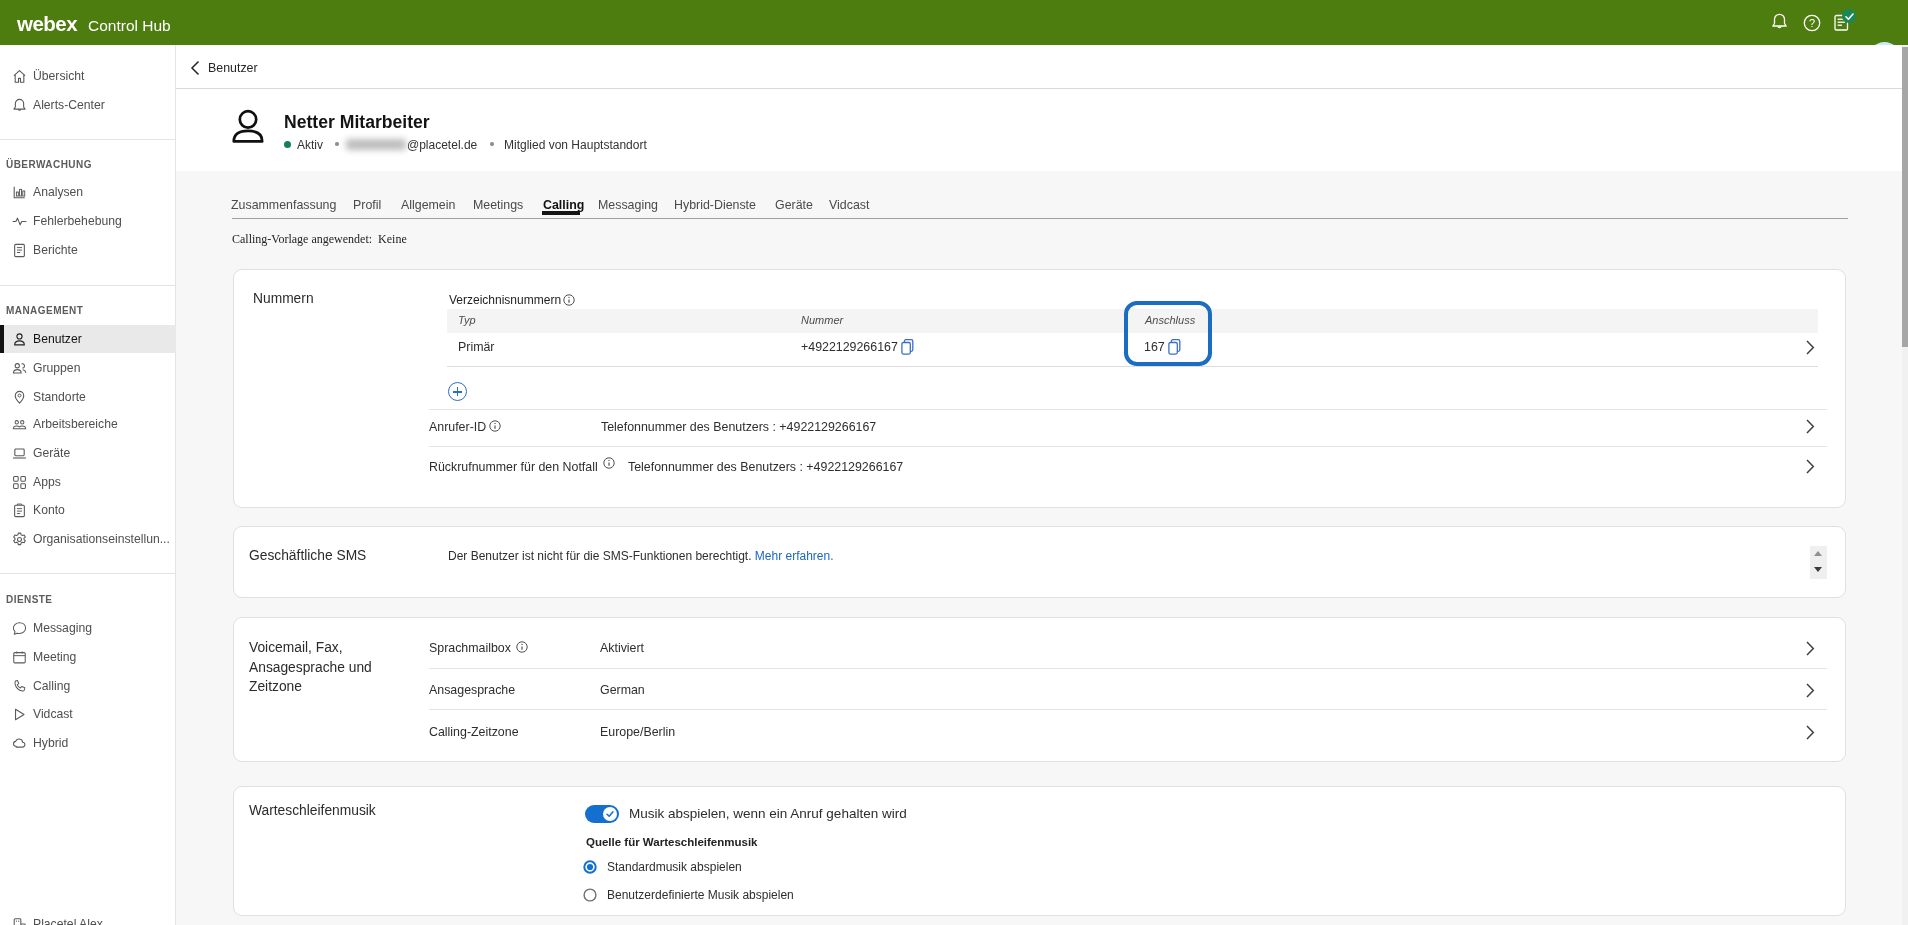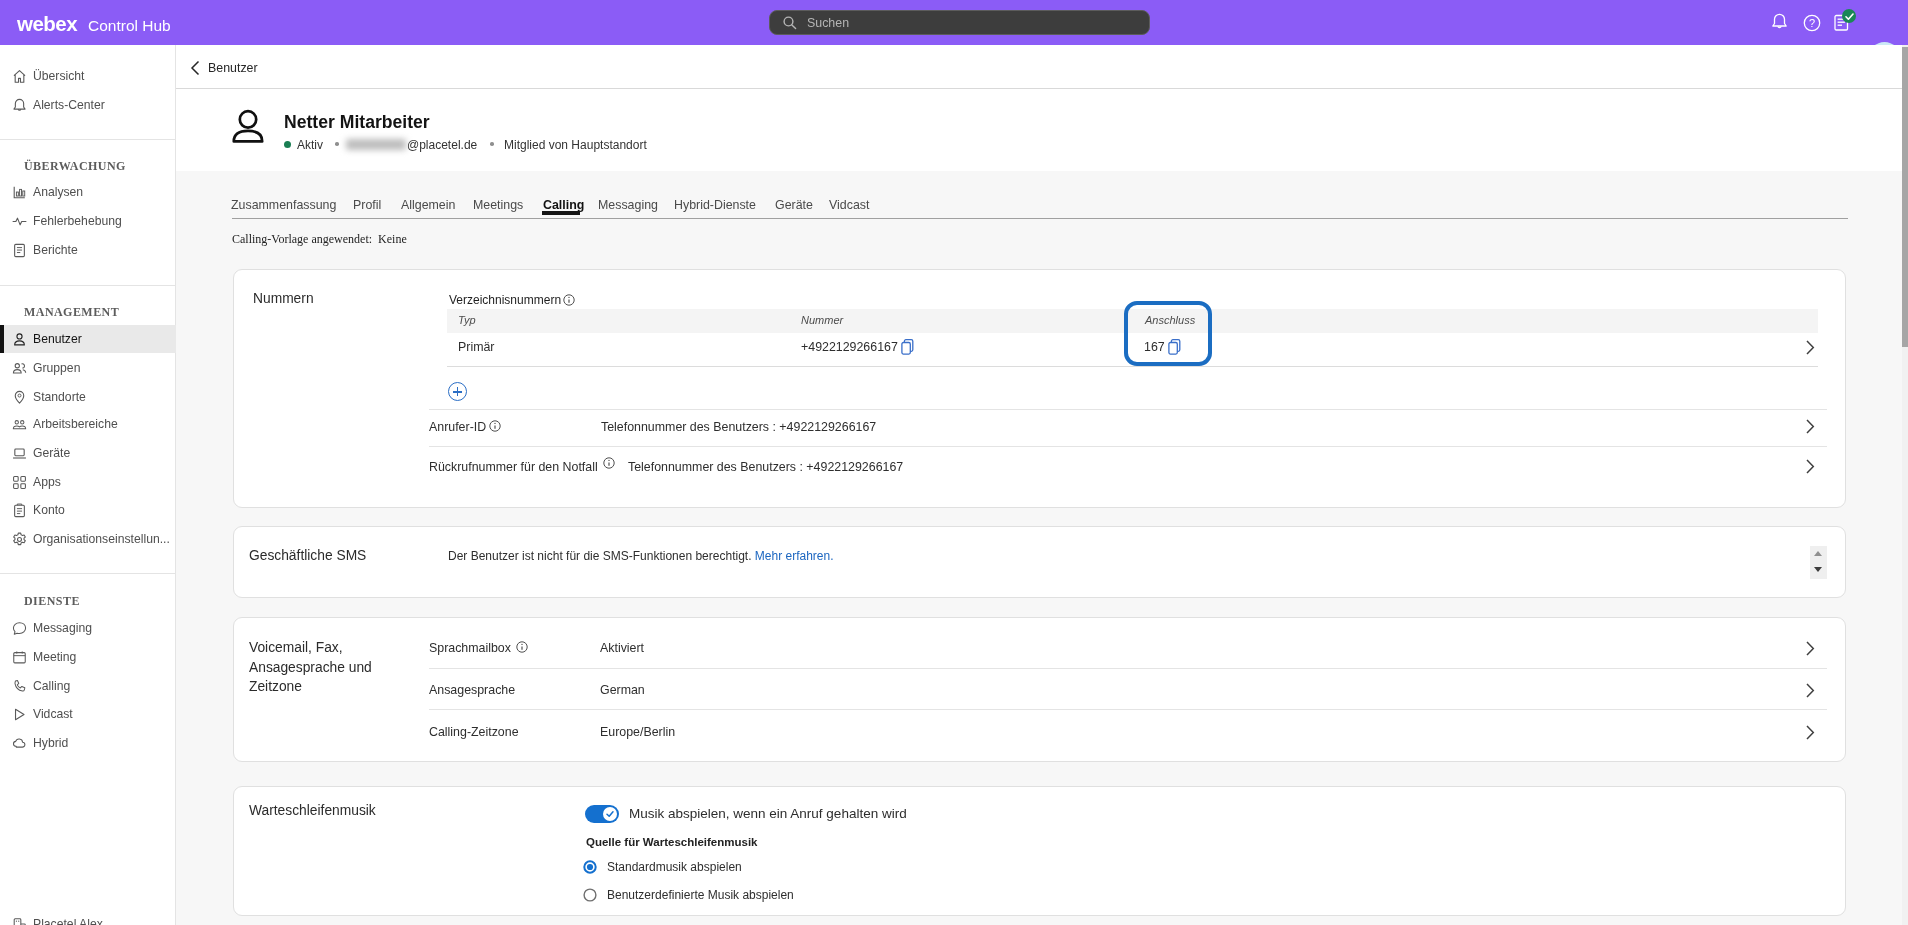--- a/index.html
+++ b/index.html
@@ -1,35 +1,35 @@
 <!DOCTYPE html>
 <html><head>
 <meta charset="utf-8">
 <style>
   * { margin:0; padding:0; box-sizing:border-box; }
   html,body { width:1908px; height:925px; overflow:hidden; }
   body { font-family:"Liberation Sans", sans-serif; background:#f7f7f7; position:relative; }
   .abs { position:absolute; }
 
   
-  #topbar { position:absolute; left:0; top:0; width:1908px; height:45px; background:#8b5cf6; }
+  #topbar { position:absolute; left:0; top:0; width:1908px; height:45px; background:#4d7c0f; }
   #logo { position:absolute; left:17px; top:14px; color:#fff; font-size:20.5px; font-weight:bold; letter-spacing:-0.5px; line-height:1; }
   #logo2 { position:absolute; left:88px; top:17.5px; color:#fff; font-size:15.5px; line-height:1; }
   #search { position:absolute; left:769px; top:10px; width:381px; height:25px; background:#3d3d3d; border:1px solid #5c5c5c; border-radius:8px; }
   #search .mag { position:absolute; left:12px; top:4px; }
   #search .ph { position:absolute; left:37px; top:5px; font-size:12.4px; color:#b5b5b5; }
 
   
   #sidebar { position:absolute; left:0; top:45px; width:176px; height:880px; background:#ffffff; border-right:1px solid #e4e4e4; }
   .nav { position:absolute; left:0; width:176px; height:28px; display:flex; align-items:center; padding-left:12px; color:#4f4f4f; font-size:12.2px; }
   .nav svg { width:15px; height:15px; }
   .nav svg { flex:0 0 auto; margin-right:6px; }
   .nav.sel { background:#e9e9e9; color:#141414; }
   .nav.sel::before { content:""; position:absolute; left:0; top:0; width:4px; height:100%; background:#121212; }
-  .sec { position:absolute; left:24px; font-size:12px; font-weight:bold; color:#5c5c5c; letter-spacing:0.45px;font-family:Liberation Serif, serif; }
+  .sec { position:absolute; left:6px; font-size:10px; font-weight:bold; color:#5c5c5c; letter-spacing:0.45px; }
   .sdiv { position:absolute; left:0; width:175px; height:1px; background:#e4e4e4; }
 
   
   #whitehead { position:absolute; left:176px; top:45px; width:1726px; height:126px; background:#fff; }
   #backdiv { position:absolute; left:176px; top:88px; width:1726px; height:1px; background:#d9d9d9; }
   #backtext { position:absolute; left:208px; top:61px; font-size:12.4px; color:#262626; }
   #uname { position:absolute; left:284px; top:112px; font-size:17.6px; font-weight:bold; color:#141414; }
   .st { position:absolute; top:138px; font-size:12px; color:#333; }
   .dotsep { position:absolute; width:3.5px; height:3.5px; border-radius:50%; background:#8f8f8f; top:142px; }
   #blur { position:absolute; left:346px; top:139px; width:60px; height:11px; background:#bdbdbd; border-radius:2px; filter:blur(3px); }
@@ -67,27 +67,20 @@
   
   #sbtrack { position:absolute; left:1902px; top:45px; width:6px; height:880px; background:#f1f1f1; }
   #sbthumb { position:absolute; left:1902px; top:47px; width:6px; height:300px; background:#a6a6a6; }
 </style>
 </head>
 <body>
 
 <div id="topbar">
   <div id="logo">webex</div>
   <div id="logo2">Control Hub</div>
-  <div id="search">
-    <svg class="mag" width="16" height="16" viewBox="0 0 16 16">
-        <circle cx="6.5" cy="6.5" r="4.4" fill="none" stroke="#b5b5b5" stroke-width="1.4"></circle>
-        <line x1="9.9" y1="9.9" x2="13.6" y2="13.6" stroke="#b5b5b5" stroke-width="1.4" stroke-linecap="round"></line>
-      </svg>
-    <div class="ph">Suchen</div>
-  </div>
   <svg class="abs" style="left:1771px;top:13px" width="17" height="19" viewBox="0 0 17 19">
       <path d="M8.5 1.3a5 5 0 0 0-5 5v4.2L1.8 13h13.4l-1.7-2.5V6.3a5 5 0 0 0-5-5z" fill="none" stroke="#fff" stroke-width="1.3" stroke-linejoin="round"></path>
       <path d="M6.8 13.4a1.8 1.8 0 0 0 3.4 0" fill="none" stroke="#fff" stroke-width="1.3"></path>
     </svg>
   <svg class="abs" style="left:1803px;top:14px" width="18" height="18" viewBox="0 0 18 18">
       <circle cx="9" cy="9" r="7.7" fill="none" stroke="#fff" stroke-width="1.3"></circle>
       <text x="9" y="13" font-size="11" fill="#fff" text-anchor="middle" font-family="Liberation Sans">?</text>
     </svg>
   <svg class="abs" style="left:1834px;top:14px" width="15" height="17" viewBox="0 0 15 17">
       <rect x="1" y="1.5" width="12.5" height="14.5" rx="1.3" fill="none" stroke="#fff" stroke-width="1.3"></rect>

